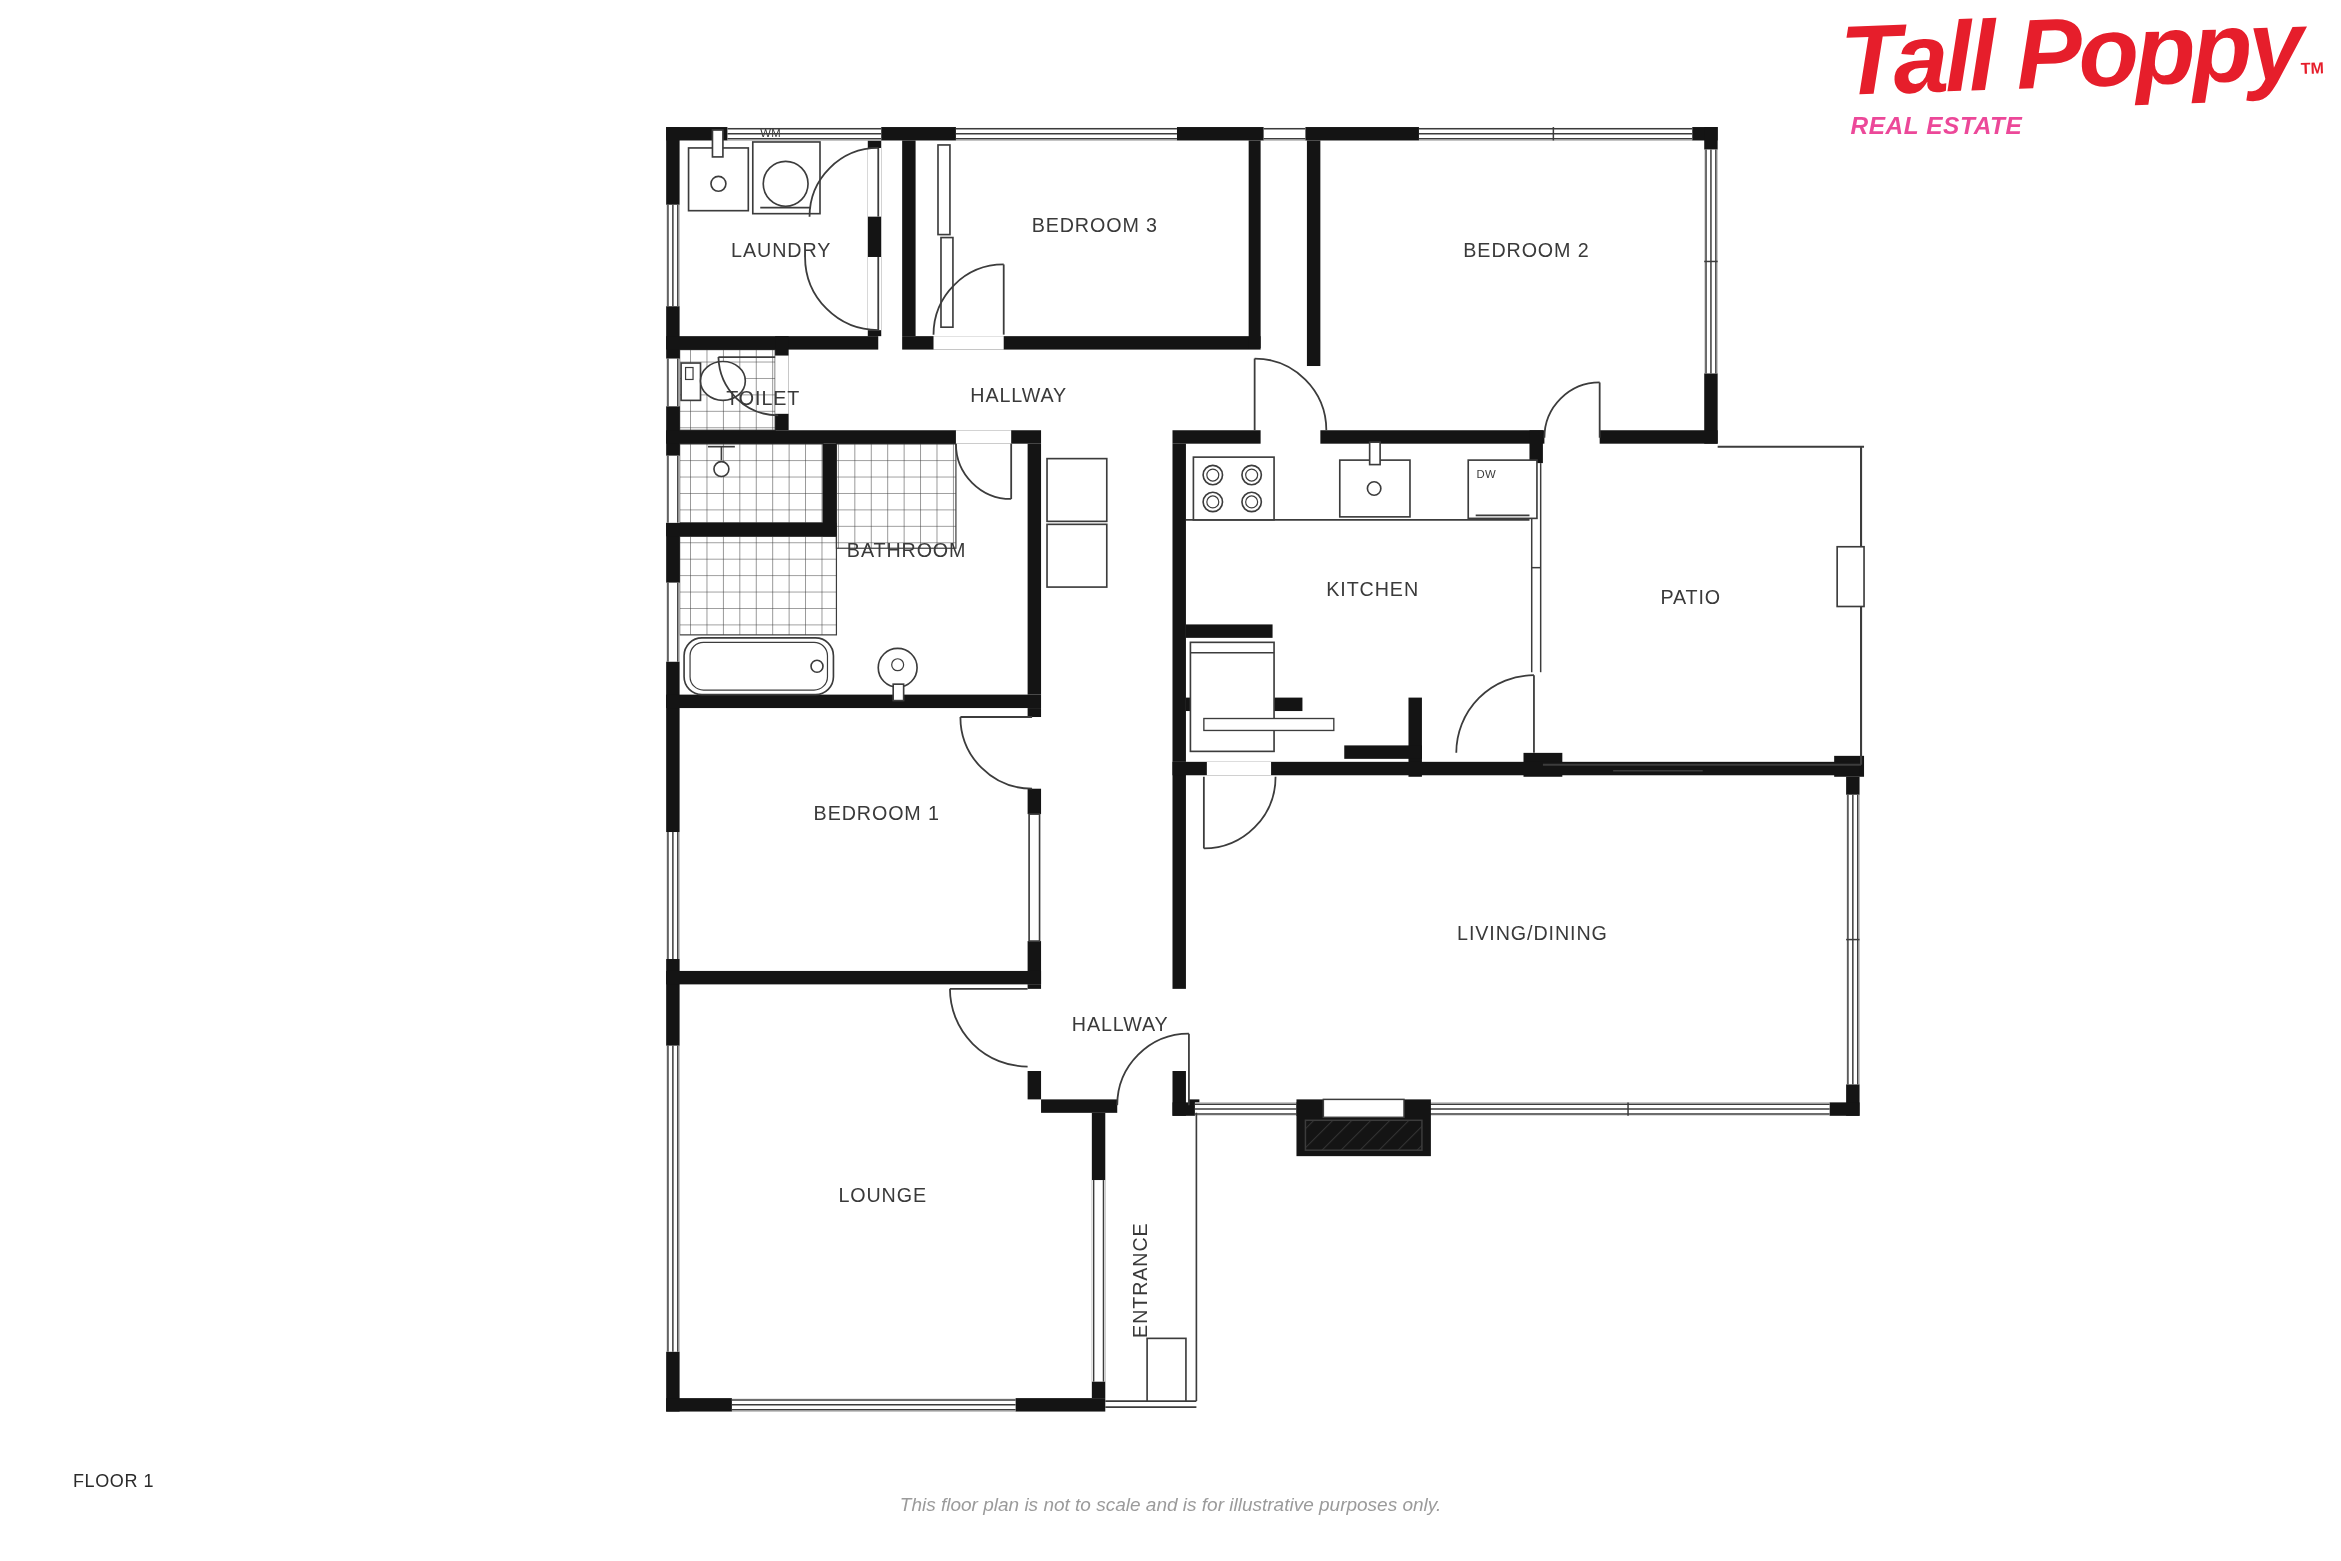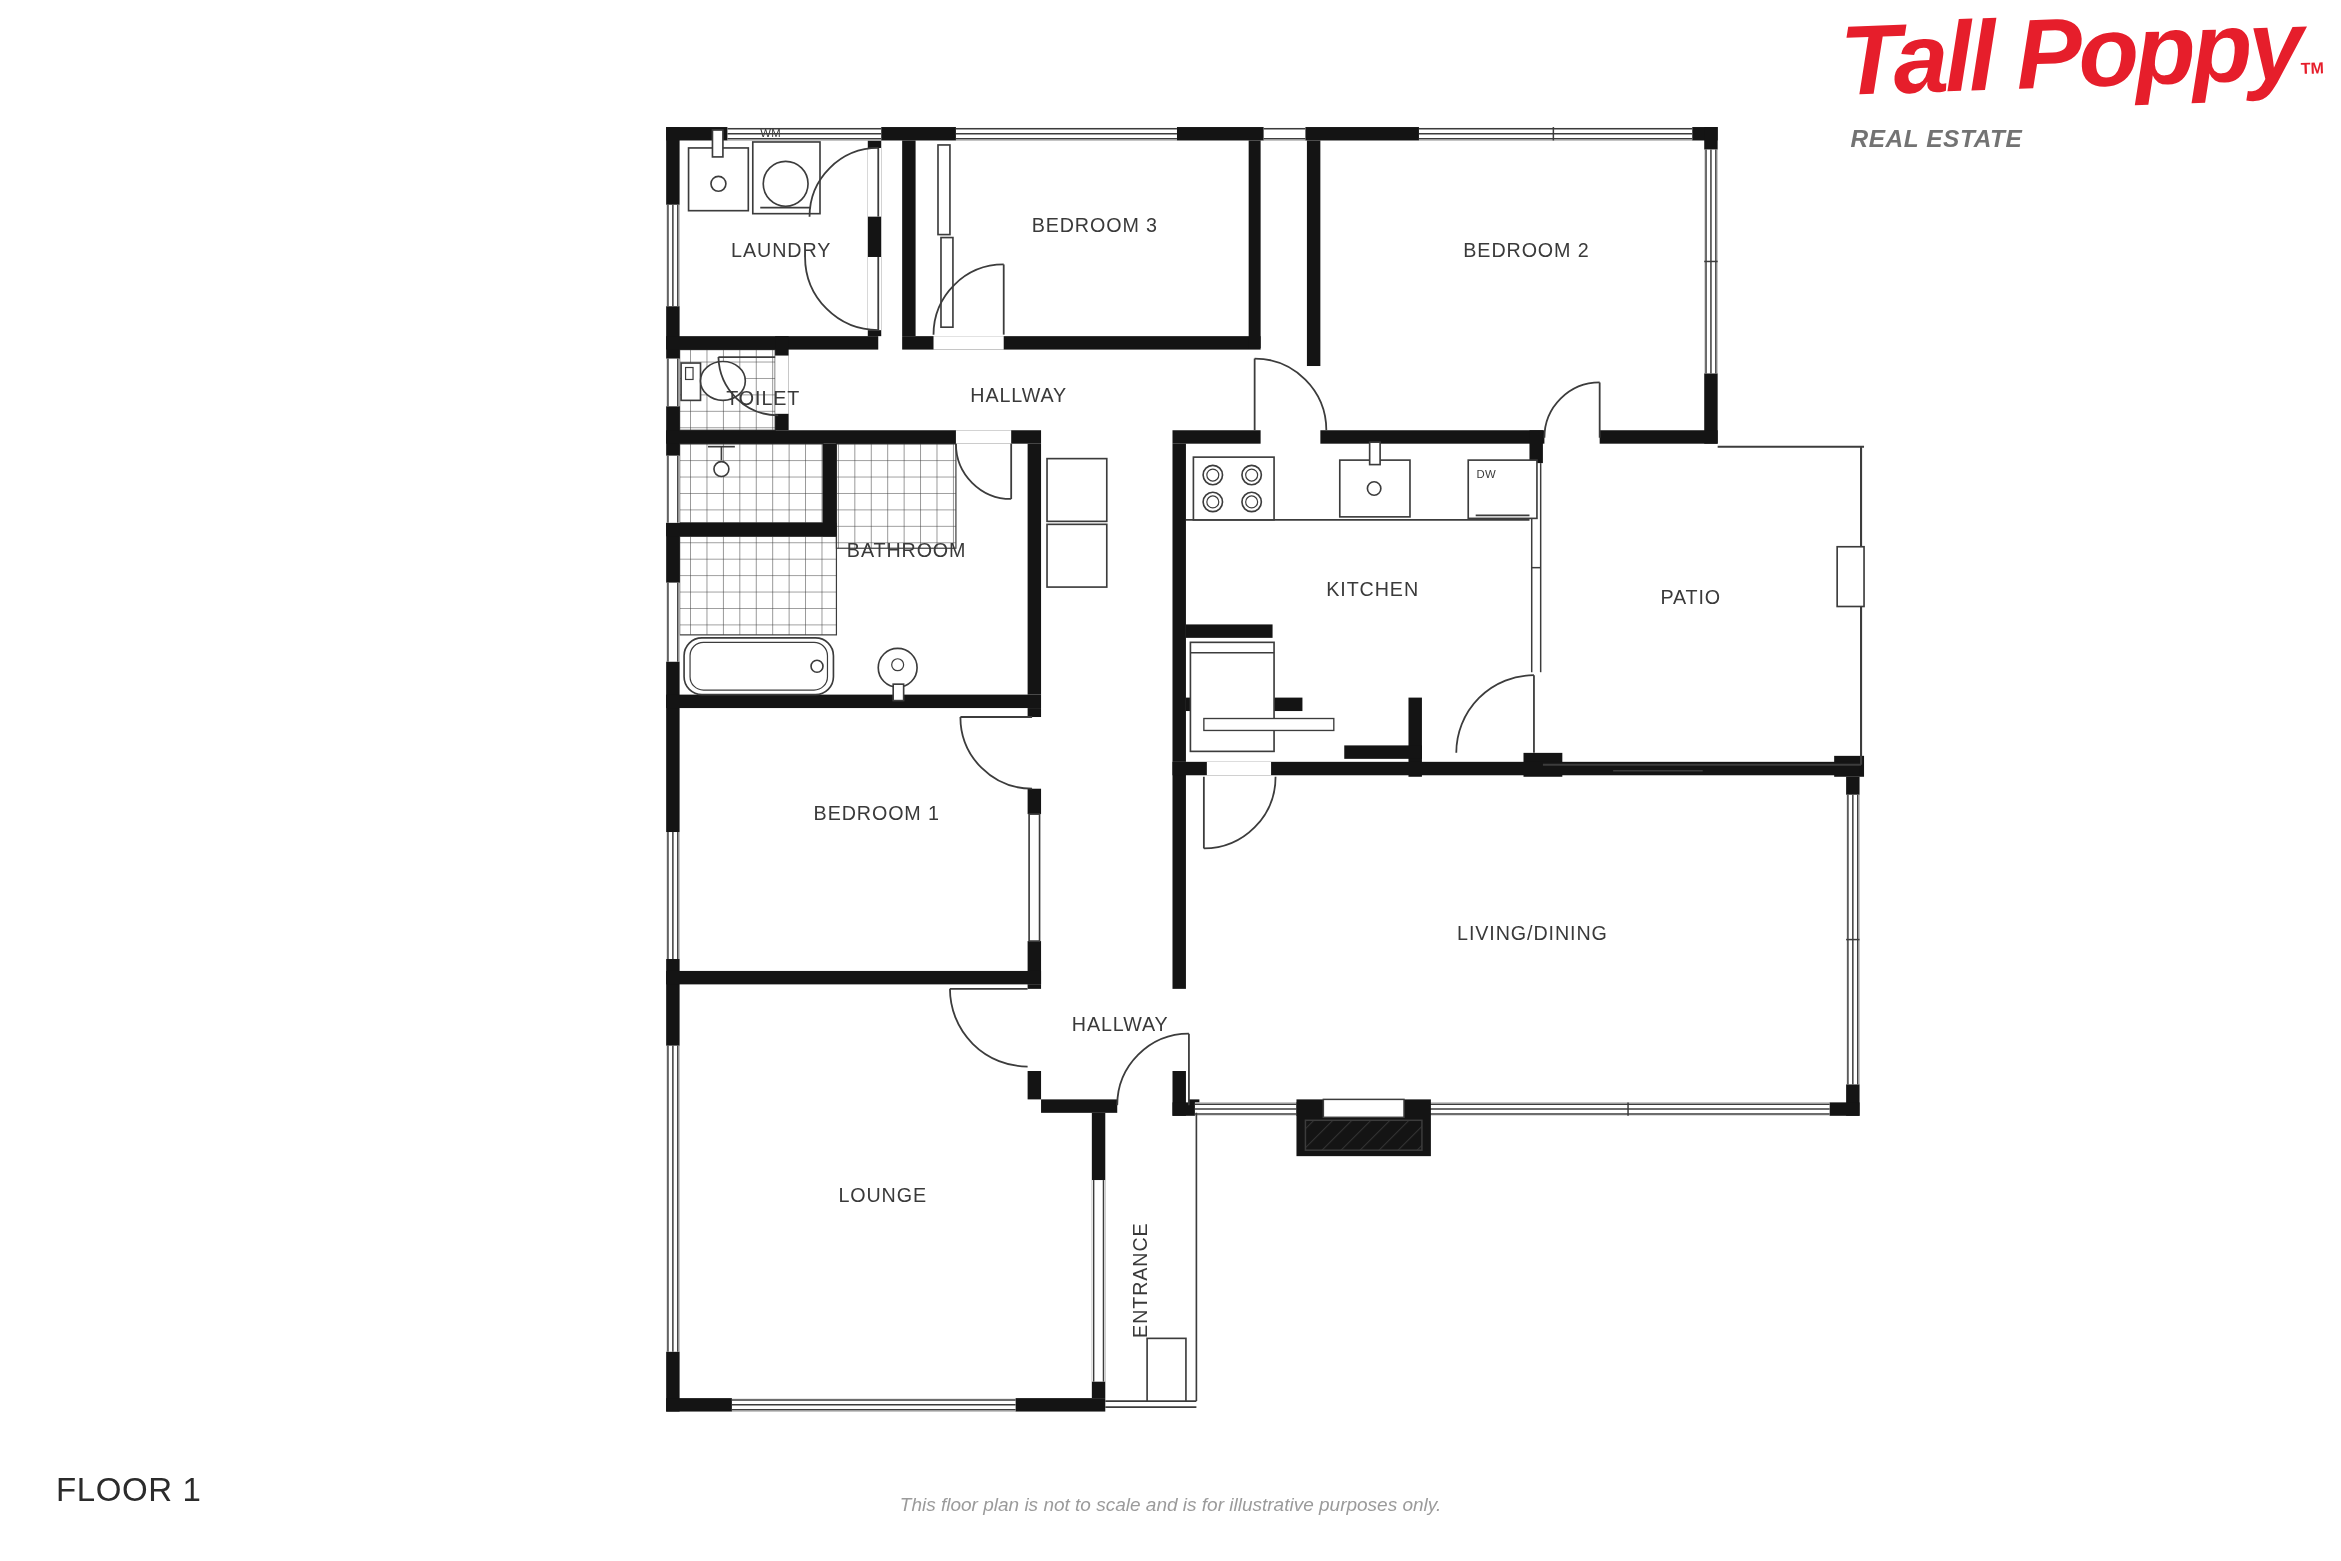--- a/index.html
+++ b/index.html
@@ -4,23 +4,23 @@
 <style>
   html,body{margin:0;padding:0;width:2342px;height:1561px;background:#ffffff;overflow:hidden;
     font-family:"Liberation Sans", sans-serif;}
   #plan-svg{position:absolute;left:0;top:0;}
   .room-label{fill:#3a3a3a;font-size:13.2px;letter-spacing:.6px;}
   .mini-label{fill:#3a3a3a;font-size:7.6px;letter-spacing:.2px;}
   .logo{position:absolute;top:11px;right:16px;text-align:left;line-height:1;}
   .logo-script{font-weight:bold;font-style:italic;font-size:99px;color:#e61e2b;
     letter-spacing:-3.7px;transform:rotate(-2deg);transform-origin:left bottom;white-space:nowrap;}
   .logo-script sup{font-size:16px;font-style:normal;letter-spacing:0;vertical-align:4.9px;}
-  .logo-sub{font-weight:bold;font-style:italic;font-size:24.4px;color:#737373;
-    letter-spacing:0.6px;margin-top:17px;margin-left:8.5px;}
-  .floor-label{position:absolute;left:56px;top:1471px;font-size:33px;color:#2b2b2b;letter-spacing:0.6px;}
+  .logo-sub{font-weight:bold;font-style:italic;font-size:24.4px;color:#ec4899;
+    letter-spacing:0.6px;margin-top:4px;margin-left:8.5px;}
+  .floor-label{position:absolute;left:73px;top:1471px;font-size:18px;color:#2b2b2b;letter-spacing:0.6px;}
   .disclaimer{position:absolute;left:0;width:100%;top:1494px;text-align:center;
     font-size:19px;font-style:italic;color:#9b9b9b;}
 </style>
 </head>
 <body>
 
 <svg id="plan-svg" width="2342" height="1561" viewBox="0 0 1568 1045" xmlns="http://www.w3.org/2000/svg">
   <defs>
     <pattern id="tiles" width="11" height="11" patternUnits="userSpaceOnUse">
       <path d="M 11 0 L 0 0 0 11" fill="none" stroke="#3c3c3c" stroke-width="0.7"></path>

